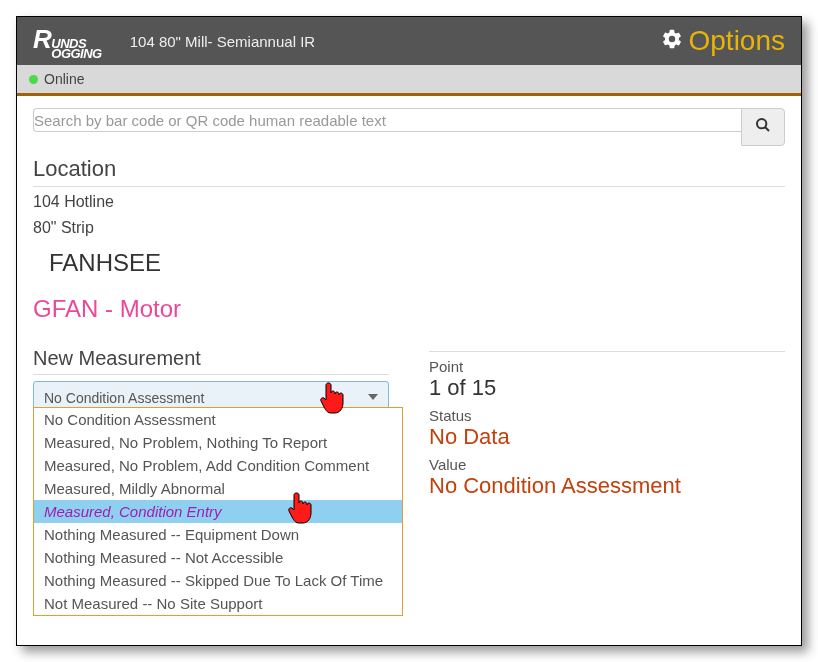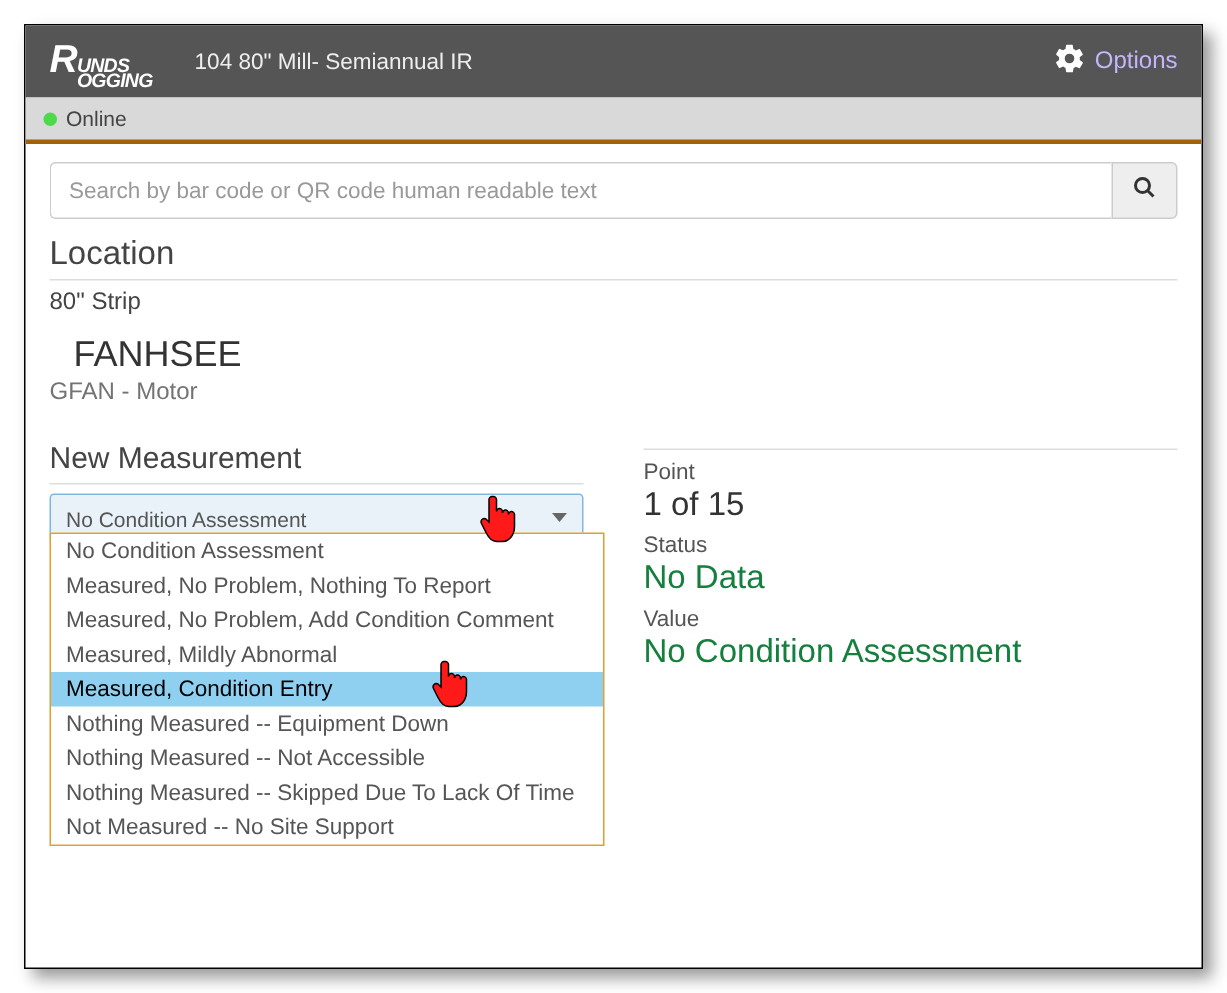--- a/index.html
+++ b/index.html
@@ -33,51 +33,51 @@
     letter-spacing: -0.5px;
     margin-right: 28px;
     display: inline-flex;
     align-items: baseline;
   }
   .logo .big { font-size: 26px; }
   .logo .stack { display:inline-block; line-height:0.75; font-size:13px; }
   .title-text { font-size: 15px; color: #eee; flex: 1; }
   .options-btn {
     display: flex; align-items: center; gap: 6px;
-    font-size: 16px; color: #c4b5fd; cursor: pointer;
+    font-size: 28px; color: #eab308; cursor: pointer;
   }
   .statusbar {
     background: #d9d9d9;
     border-bottom: 3px solid #a16207;
     padding: 6px 12px;
     font-size: 14px; color: #444;
     display: flex; align-items: center; gap: 6px;
   }
   .dot { width: 9px; height: 9px; border-radius: 50%; background: #4cd94c; display: inline-block; }
   .content { padding: 12px 16px 0 16px; }
   .search-row { display: flex; margin-bottom: 10px; }
   .search-input {
-    flex: 1; height: 38px;
+    flex: 1; height: 24px;
     border: 1px solid #ccc; border-right: none;
     border-radius: 4px 0 0 4px;
-    padding: 0 12px; font-size: 15px; color: #555;
+    padding: 0 0; font-size: 15px; color: #555;
   }
   .search-input::placeholder { color: #999; }
   .search-btn {
     width: 44px; height: 38px;
     border: 1px solid #ccc; background: #eee;
     border-radius: 0 4px 4px 0;
     display: flex; align-items: center; justify-content: center;
     cursor: pointer; color: #333;
   }
   .loc-heading { font-size: 22px; color: #444; margin-bottom: 2px; }
   .divider { border-top: 1px solid #ddd; margin: 4px 0 6px 0; }
   .loc-line { font-size: 16px; color: #444; margin-bottom: 8px; }
   .eq-name { font-size: 24px; color: #333; margin-top: 12px; margin-left: 16px; }
-  .eq-sub { font-size: 16px; color: #737373; margin-top: 2px; margin-bottom: 24px; }
+  .eq-sub { font-size: 24px; color: #ec4899; margin-top: 18px; margin-bottom: 24px; }
   .cols { display: flex; gap: 40px; }
   .col { flex: 1; min-width: 0; position: relative; }
   .sect-heading { font-size: 20px; color: #444; margin-bottom: 4px; }
   .select-box {
     width: 100%; height: 34px; border: 1px solid #82b7dd;
     background: #e9f2f9; border-radius: 3px;
     display: flex; align-items: center; padding: 0 10px;
     font-size: 14px; color: #555; cursor: pointer;
     position: relative;
   }
@@ -92,24 +92,24 @@
     position: absolute; left: 0; top: 60px;
     width: 370px;
     border: 1px solid #e0a030;
     background: #fff;
     z-index: 5;
   }
   .dropdown-item {
     padding: 3px 10px; font-size: 15px; color: #555;
     cursor: pointer; white-space: nowrap;
   }
-  .dropdown-item.highlight { background: #8fd0f0; color: #000000; }
+  .dropdown-item.highlight { background: #8fd0f0; color: #a21caf; font-style: italic; }
   .label-sm { font-size: 15px; color: #555; margin-top: 4px; }
   .value-lg { font-size: 22px; color: #333; margin-bottom: 6px; }
-  .value-gold { font-size: 22px; color: #15803d; margin-bottom: 6px; }
+  .value-gold { font-size: 22px; color: #c2410c; margin-bottom: 6px; }
   
   .pointer {
     position: absolute; z-index: 20; pointer-events: none;
   }
   .pointer svg { width: 30px; height: 36px; display:block; }
 </style>
 </head>
 <body>
 
 <div class="window">
@@ -144,20 +144,21 @@
           <svg width="16" height="16" viewBox="0 0 24 24" fill="none" stroke="#333" stroke-width="3">
               <circle cx="10" cy="10" r="7"></circle>
               <line x1="21" y1="21" x2="15" y2="15"></line>
             </svg>
         </span>
       </div>
     </div>
 
     <div class="loc-heading">Location</div>
     <div class="divider"></div>
+    <div class="loc-line">104 Hotline</div>
     <div class="loc-line">80" Strip</div>
 
     <div class="eq-name">FANHSEE</div>
     <div class="eq-sub">GFAN - Motor</div>
 
     <div class="cols">
 
       <div class="col">
         <div class="sect-heading">New Measurement</div>
         <div class="divider"></div>

